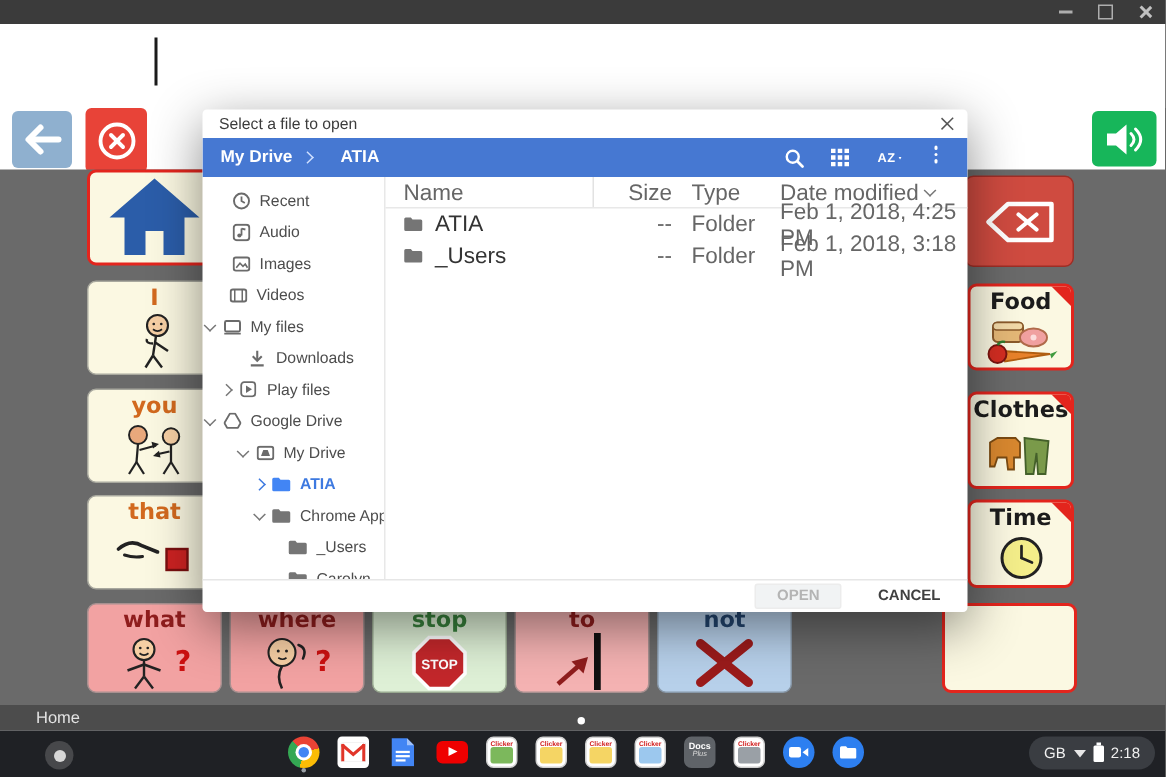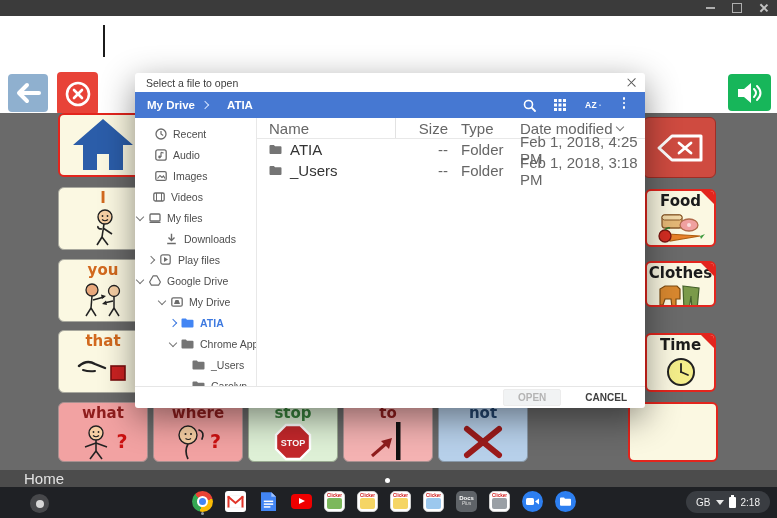--- a/index.html
+++ b/index.html
@@ -20,21 +20,21 @@
   .wc-close::before{transform:rotate(45deg);}
   .wc-close::after{transform:rotate(-45deg);}
 
   
   .doc-strip{left:0;top:16px;width:777px;height:56px;background:#fff;}
   .caret{left:103px;top:25px;width:2px;height:32px;background:#1b1b1b;}
 
   
   .backdrop{left:0;top:113px;width:777px;height:357px;background:#6a6a6a;}
   .homebar{left:0;top:470px;width:777px;height:17px;background:#4c4c4c;display:flex;align-items:center;}
-  .homebar-label{color:#e3e3e3;font-size:15px;margin-left:24px;}
+  .homebar-label{color:#e3e3e3;font-size:11px;margin-left:24px;}
   .page-dot{left:385px;top:478px;width:5px;height:5px;border-radius:50%;background:#fff;}
 
   
   .btn-back{left:8px;top:74px;width:40px;height:38px;background:#8fb0cf;border-radius:4px;display:flex;align-items:center;justify-content:center;}
   .btn-appclose{left:57px;top:72px;width:41px;height:43px;background:#e84338;border-radius:4px;display:flex;align-items:center;justify-content:center;}
   .btn-speak{left:728px;top:74px;width:43px;height:37px;background:#17b65a;border-radius:4px;display:flex;align-items:center;justify-content:center;}
 
   
   .card{position:absolute;border-radius:6px;box-sizing:border-box;display:flex;flex-direction:column;align-items:center;overflow:hidden;}
   .cream{background:#fbf8e2;border:1px solid #a8a89e;}
@@ -244,21 +244,21 @@
       <ellipse cx="33" cy="13" rx="9" ry="6" fill="#f0a0a0" stroke="#b06a4a" stroke-width="1.3"></ellipse>
       <circle cx="33" cy="13" r="2" fill="#fbdcdc"></circle>
       <polygon points="12,22 44,24 14,29" fill="#e8822a" stroke="#b05e10" stroke-width="1.2"></polygon>
       <circle cx="9" cy="24" r="6" fill="#d42d22" stroke="#7a1410" stroke-width="1.3"></circle>
       <path d="M9 18 q2 -3 5 -2" fill="none" stroke="#2d7a2d" stroke-width="1.6"></path>
       <path d="M44 24 l5 -2 l-4 5" fill="#3f9b3f"></path>
     </svg>
       </div>
   </div>
 
-  <div class="card cream red-border" style="left:645px;top:261px;width:71px;height:46px;">
+  <div class="card cream red-border" style="left:645px;top:261px;width:71px;height:65px;">
     <span class="fold"></span>
     <div class="card-label t-black">Clothes</div>
     <div class="ic">
         <svg width="44" height="30" viewBox="0 0 44 30">
       <path d="M6 4 h12 l3 3 v10 h-4 v8 h-4 l-1 -8 h-6 l-2 6 h-3 v-16 z" fill="#d9882f" stroke="#7a4a12" stroke-width="1.2"></path>
       <polygon points="24,4 40,6 38,28 33,28 32,14 30,28 25,28" fill="#7a9a4a" stroke="#44602a" stroke-width="1.2"></polygon>
     </svg>
       </div>
   </div>
 

